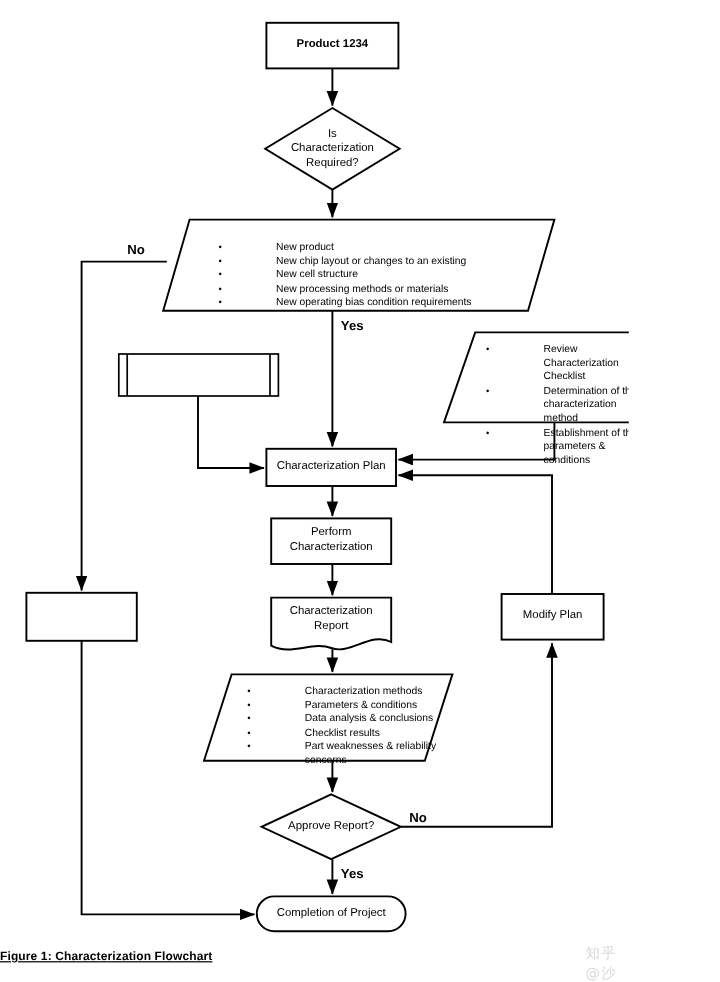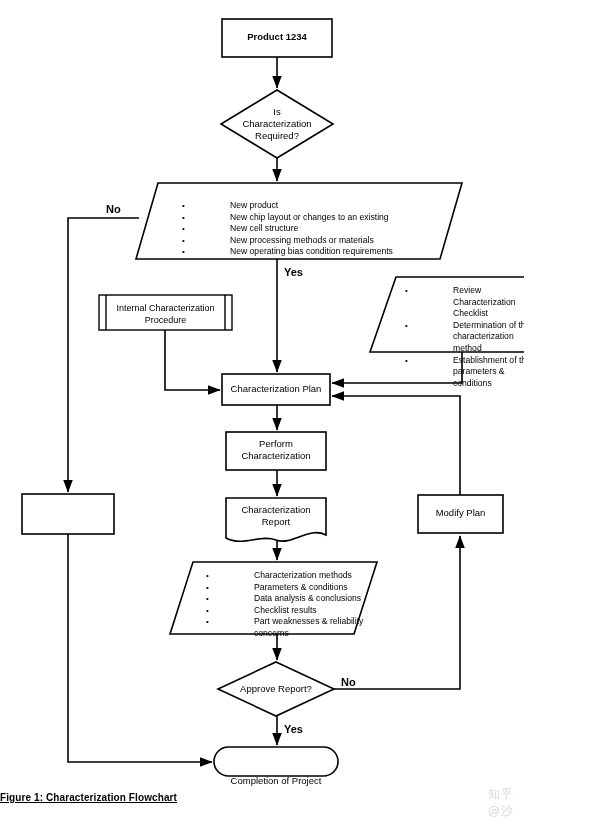--- a/index.html
+++ b/index.html
@@ -175,22 +175,20 @@
     <div class="bullet-row">
       <span class="bullet-dot">•</span>
       <span class="bullet-txt">New processing methods or materials</span>
     </div>
     <div class="bullet-row">
       <span class="bullet-dot">•</span>
       <span class="bullet-txt">New operating bias condition requirements</span>
     </div>
   </div>
 
-  <div class="shape-text" style="left:106px; top:302px; width:119px; font-size:9px;">Internal Characterization
-Procedure</div>
 
   <div class="bullet-block" style="left:405px; top:285px; width:135px;">
     <div class="bullet-row">
       <span class="bullet-dot">•</span>
       <span class="bullet-txt">Review Characterization Checklist</span>
     </div>
     <div class="bullet-row">
       <span class="bullet-dot">•</span>
       <span class="bullet-txt">Determination of the characterization method</span>
     </div>
@@ -229,21 +227,21 @@
       <span class="bullet-dot">•</span>
       <span class="bullet-txt">Part weaknesses &amp; reliability concerns</span>
     </div>
   </div>
 
   <div class="shape-text" style="left:218px; top:683px; width:116px;">Approve Report?</div>
 
 
   <div class="shape-text" style="left:418px; top:507px; width:85px;">Modify Plan</div>
 
-  <div class="shape-text" style="left:214px; top:755px; width:124px;margin-top:20px;">Completion of Project</div>
+  <div class="shape-text" style="left:214px; top:755px; width:124px;">Completion of Project</div>
 
   <div class="edge-label" style="left:106px; top:203px;">No</div>
 
   <div class="edge-label" style="left:284px; top:266px;">Yes</div>
 
   <div class="edge-label" style="left:341px; top:676px;">No</div>
 
   <div class="edge-label" style="left:284px; top:723px;">Yes</div>
 
   <div id="figure-caption">Figure 1: Characterization Flowchart</div>

